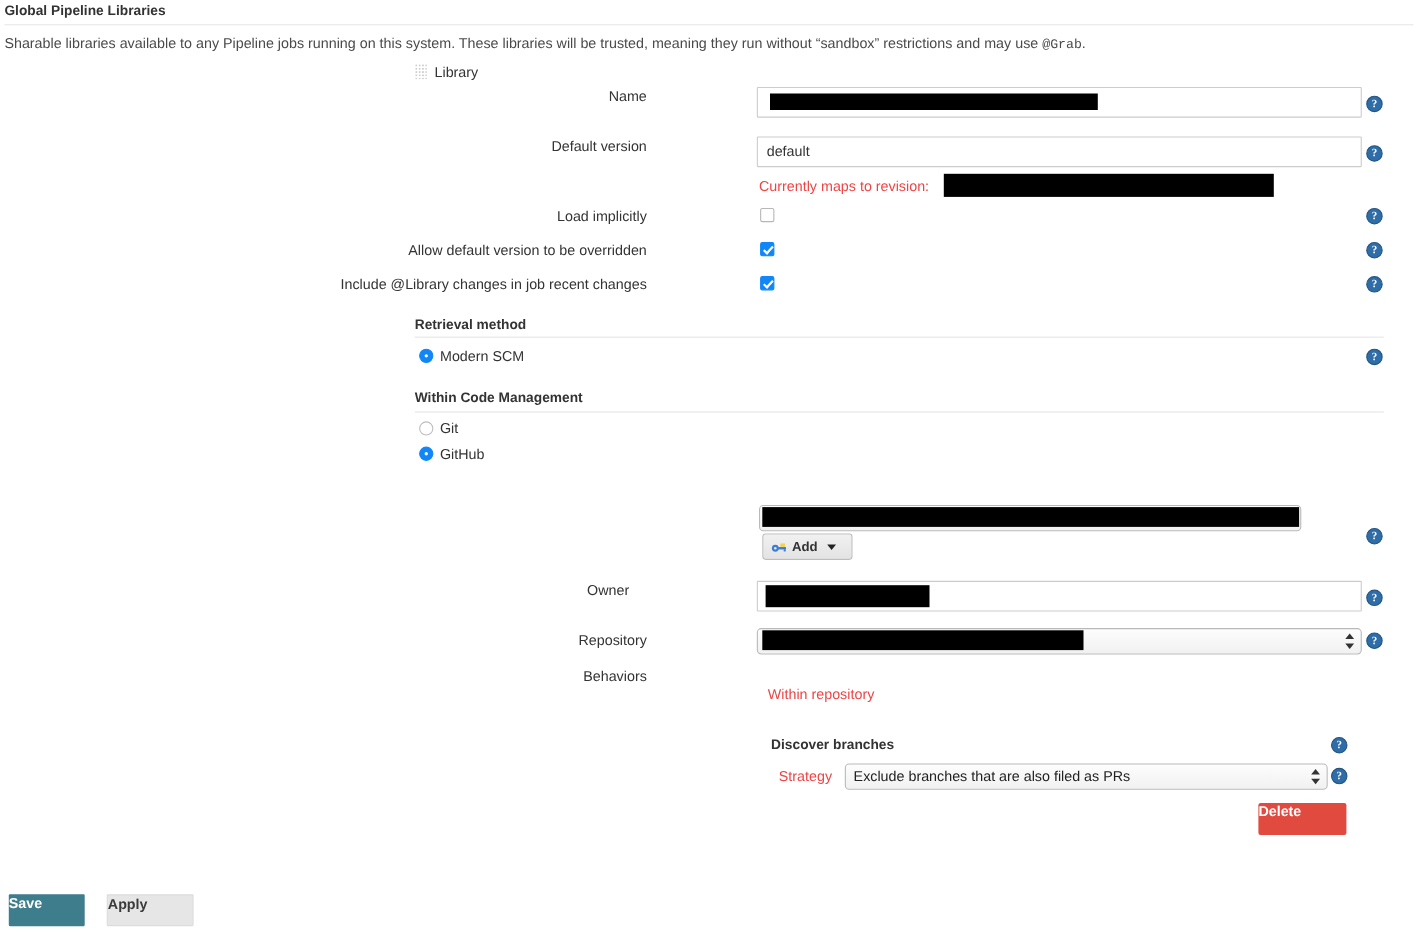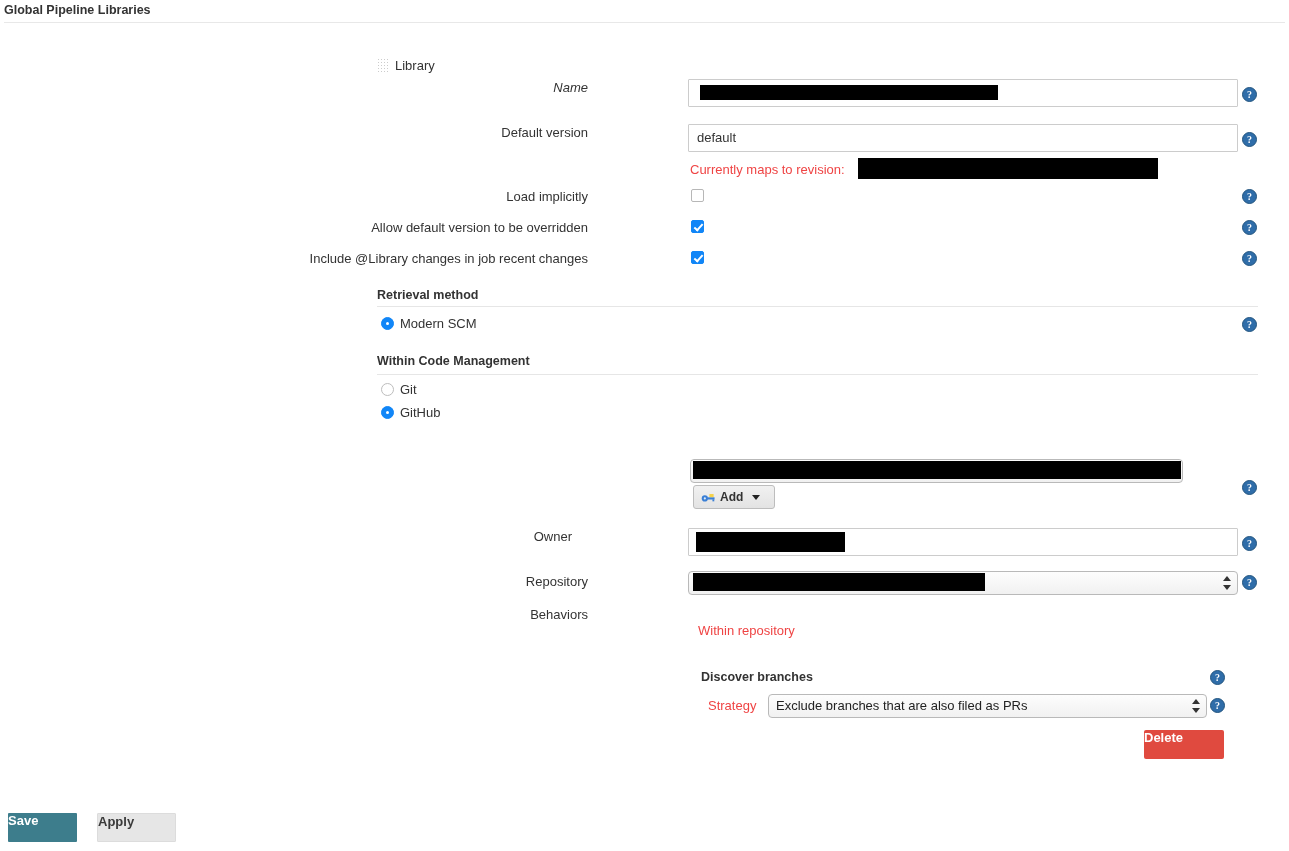--- a/index.html
+++ b/index.html
@@ -166,25 +166,26 @@
   .plain { position: absolute; font-size: 13px; color: #ef4444; }
   .clip-row { position: absolute; overflow: hidden; opacity: .07; }
 </style>
 </head>
 <body>
 
 <div class="page">
 
   <div class="section-title">Global Pipeline Libraries</div>
   <div class="title-rule"></div>
+  <div class="blurb"><span>Sharable libraries available to any Pipeline jobs running on this system. These libraries will be trusted, meaning they run without “sandbox” restrictions and may use </span><span class="mono">@Grab</span><span>.</span></div>
 
   <div class="drag-handle"></div>
   <div class="library-word">Library</div>
 
-  <div class="row-label" style="left:290px; top:80px; width:298px;font-style:italic;">Name</div>
+  <div class="row-label" style="left:290px; top:80px; width:298px;">Name</div>
   <div class="txt" style="left:688px; top:79px; width:550px;"></div>
   <div class="redact" style="left:700px; top:85px; width:298px; height:15px;"></div>
   <div class="help" style="left:1242px; top:87px;">?</div>
 
   <div class="row-label" style="left:290px; top:125px; width:298px;">Default version</div>
   <div class="txt" style="left:688px; top:124px; width:550px;">default</div>
   <div class="help" style="left:1242px; top:132px;">?</div>
 
   <div class="plain" style="left:690px; top:162px;">Currently maps to revision:</div>
   <div class="redact" style="left:858px; top:158px; width:300px; height:21px;"></div>

